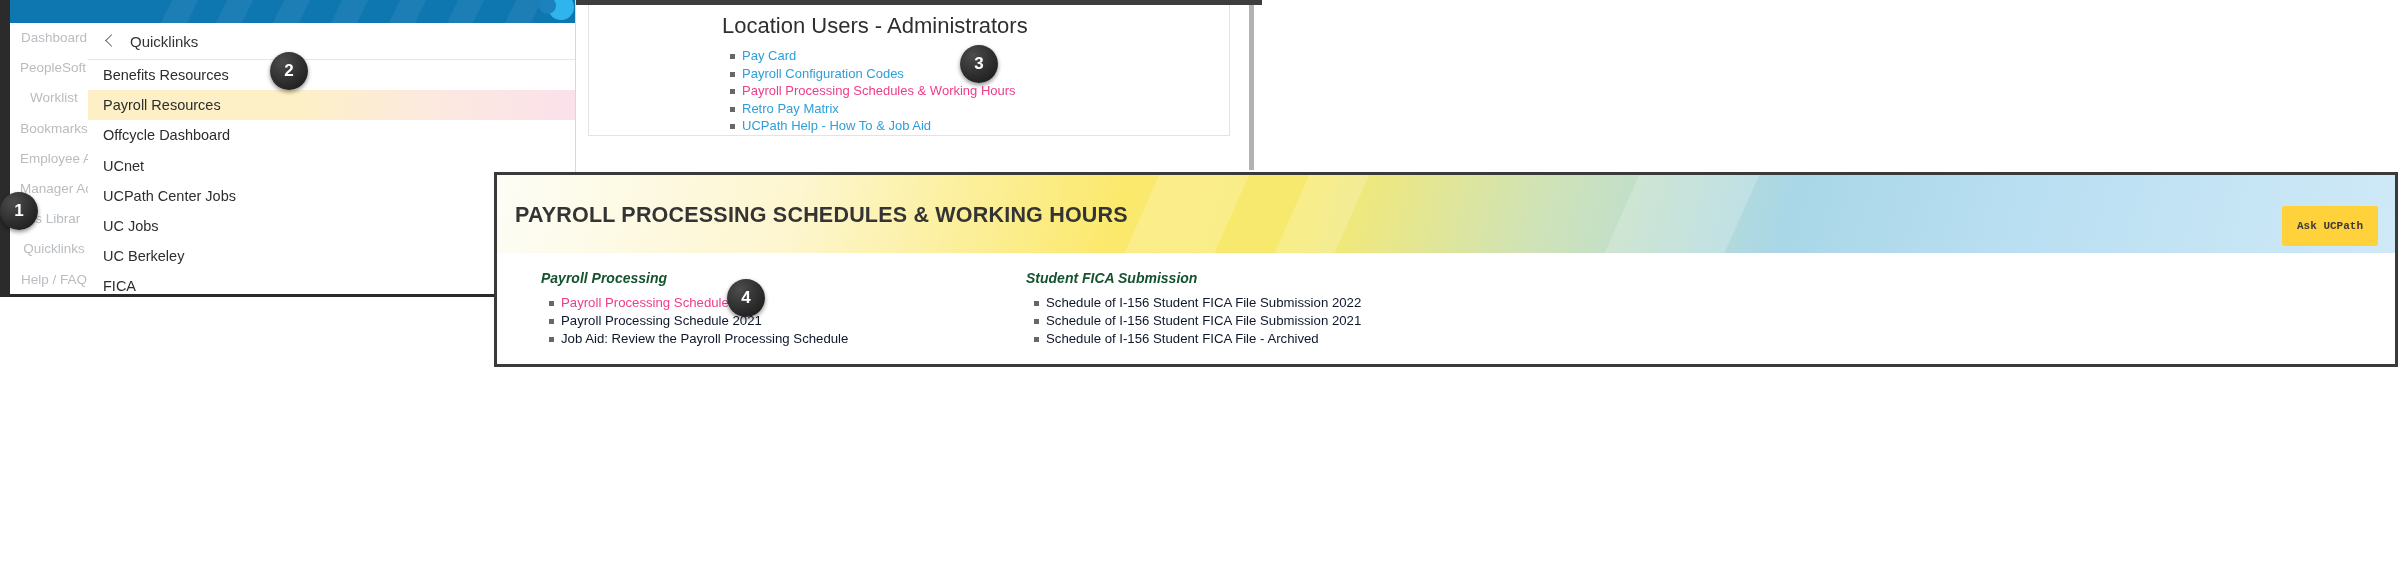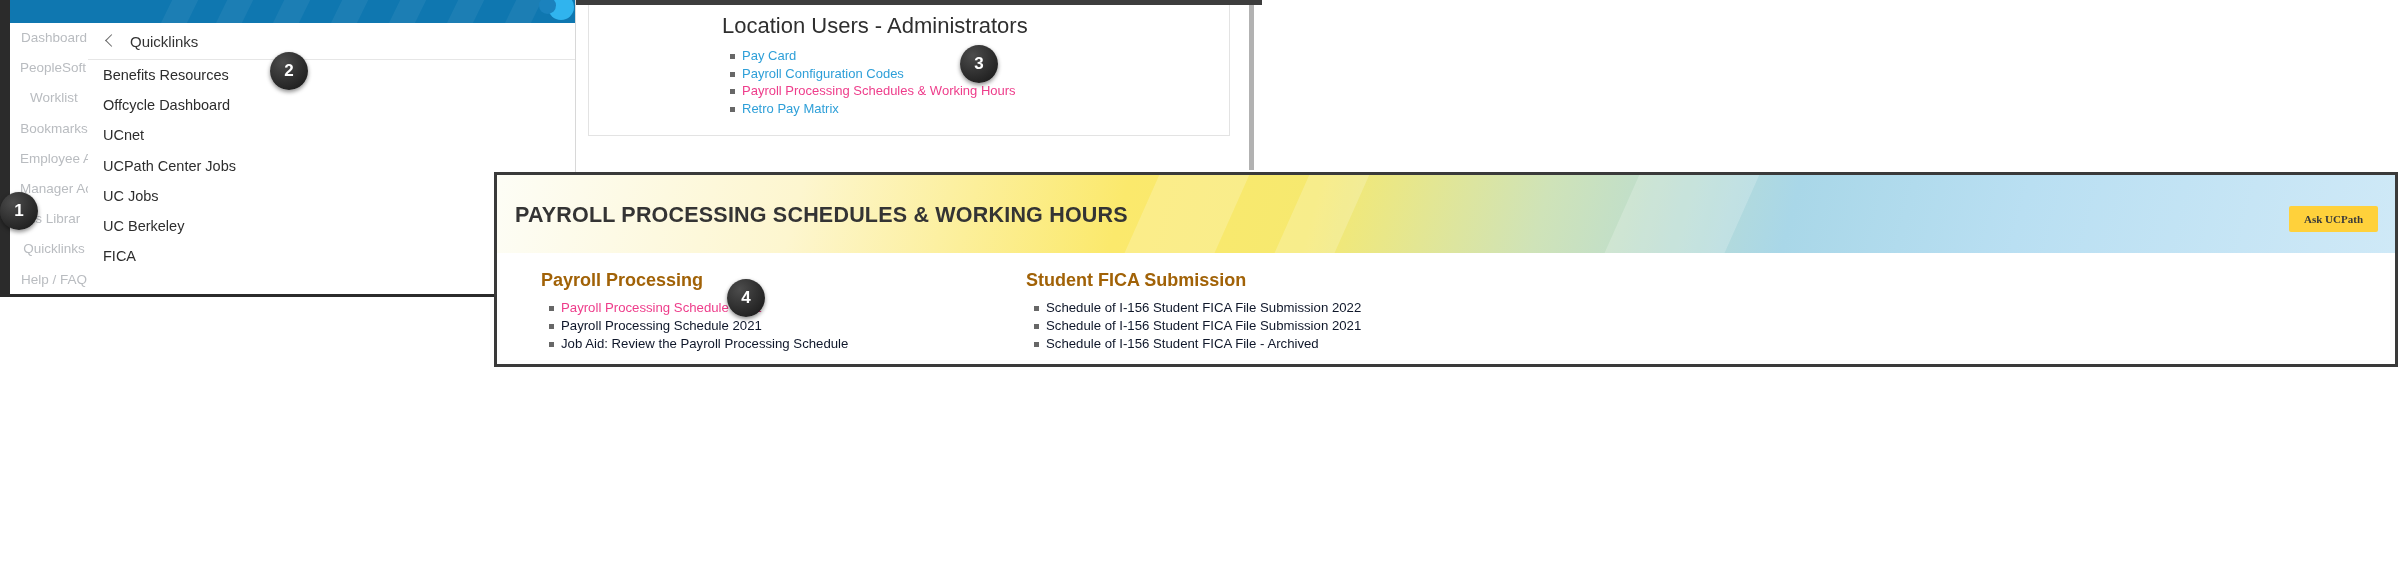--- a/index.html
+++ b/index.html
@@ -249,47 +249,48 @@
     white-space: nowrap;
   }
   #ask-ucpath-button {
     position: absolute;
     right: 17px;
     top: 31px;
     background: #ffd13b;
     color: #3a3a3a;
     font-size: 11px;
     font-weight: bold;
-    padding: 7px 15px;
+    padding: 14px 15px;
     border: none;
     border-radius: 2px;
     cursor: pointer;
-    font-family: Liberation Serif, serif;
+    font-family: Liberation Mono, monospace;
     text-align: right;
   }
   #pp-body {
     position: absolute;
     left: 0;
     right: 0;
     top: 95px;
     bottom: 0;
     display: flex;
     padding: 0 44px;
     box-sizing: border-box;
   }
   .pp-col {
     box-sizing: border-box;
   }
   .pp-col.left  { width: 485px; }
   .pp-col.right { width: 640px; }
   .pp-col h3 {
     margin: 0 0 8px 0;
-    font-size: 18px;
+    font-size: 14px;
     font-weight: bold;
-    color: #a16207;
+    color: #14532d;
+    font-style: italic;
   }
   .pp-col ul {
     margin: 0;
     padding: 0 0 0 20px;
     list-style: none;
   }
   .pp-col li {
     position: relative;
     font-size: 13.2px;
     line-height: 18px;
@@ -358,38 +359,40 @@
       <div class="bgnav-item">Quicklinks</div>
       <div class="bgnav-item">Help / FAQ</div>
     </div>
 
     <div id="ql-flyout">
       <div id="ql-flyout-header">
         <span id="ql-back-icon"></span>
         <span id="ql-flyout-title">Quicklinks</span>
       </div>
       <div class="ql-item">Benefits Resources</div>
+      <div class="ql-item selected">Payroll Resources</div>
       <div class="ql-item">Offcycle Dashboard</div>
       <div class="ql-item">UCnet</div>
       <div class="ql-item">UCPath Center Jobs</div>
       <div class="ql-item">UC Jobs</div>
       <div class="ql-item">UC Berkeley</div>
       <div class="ql-item">FICA</div>
     </div>
   </div>
 
   <div id="panel-location">
     <div id="loc-topstrip"></div>
     <div id="loc-card">
       <div id="loc-title">Location Users - Administrators</div>
       <ul id="loc-list">
         <li>Pay Card</li>
         <li>Payroll Configuration Codes</li>
         <li class="pink">Payroll Processing Schedules &amp; Working Hours</li>
         <li>Retro Pay Matrix</li>
+        <li>UCPath Help - How To &amp; Job Aid</li>
       </ul>
     </div>
     <div id="loc-scroll"></div>
   </div>
 
   <div id="panel-payroll">
     <div id="pp-banner">
       <div class="pp-sheen" style="left:640px; width:90px;"></div>
       <div class="pp-sheen" style="left:790px; width:60px;"></div>
       <div class="pp-sheen" style="left:1120px; width:120px;"></div>

